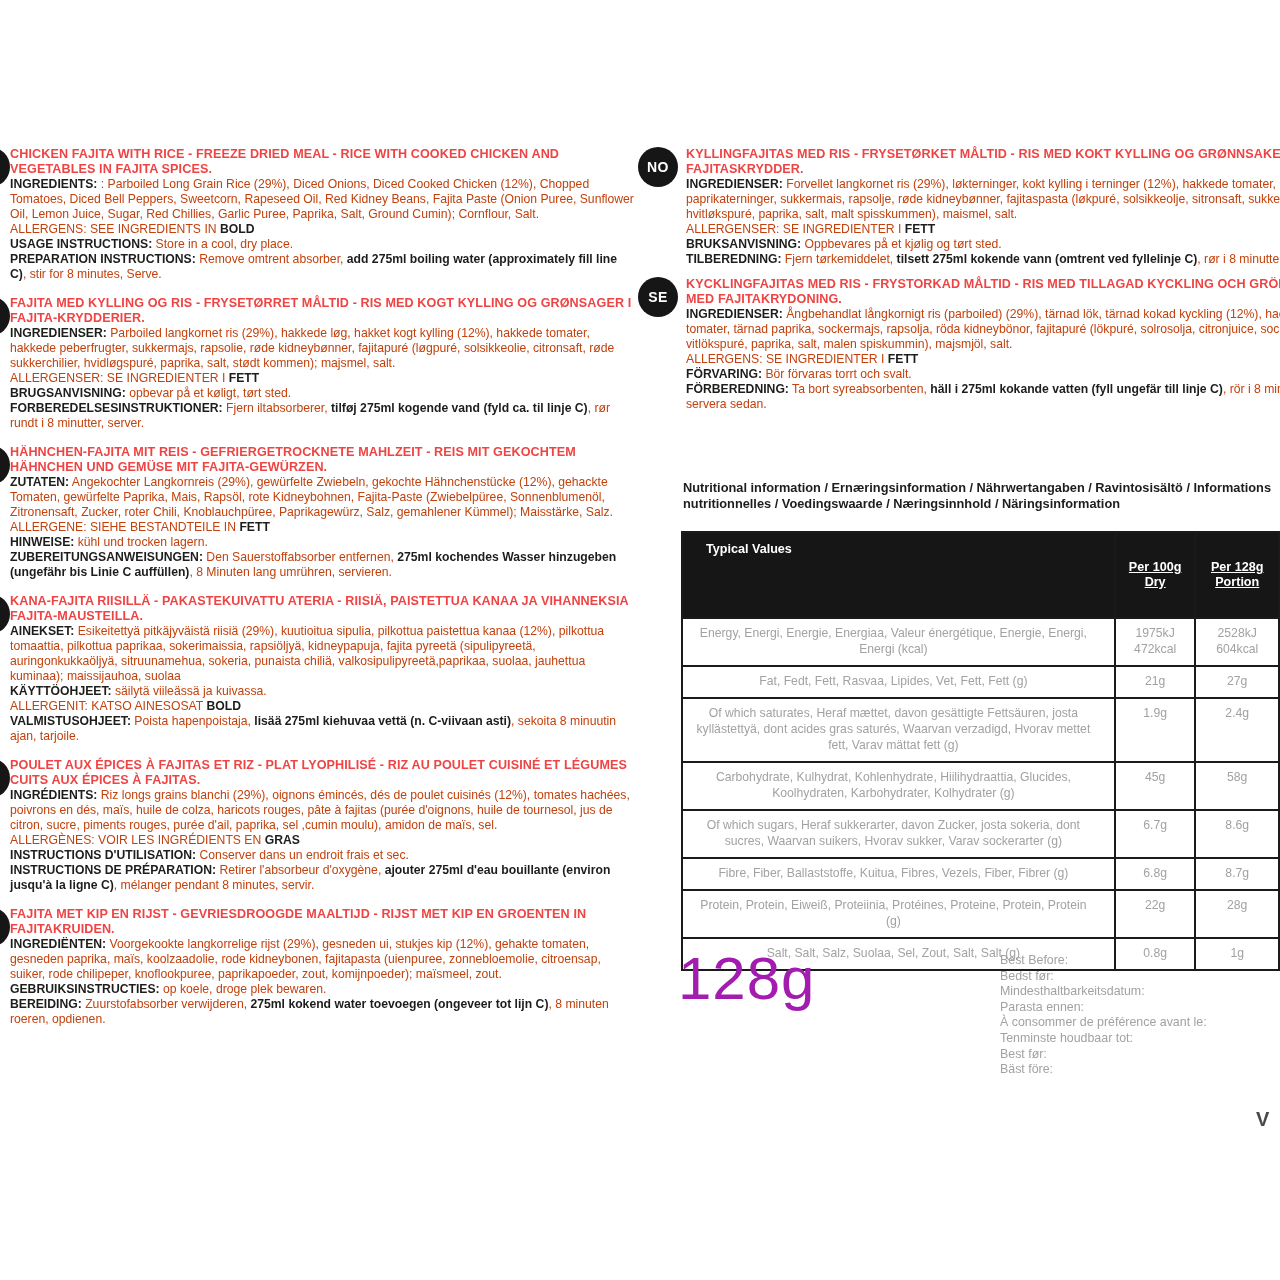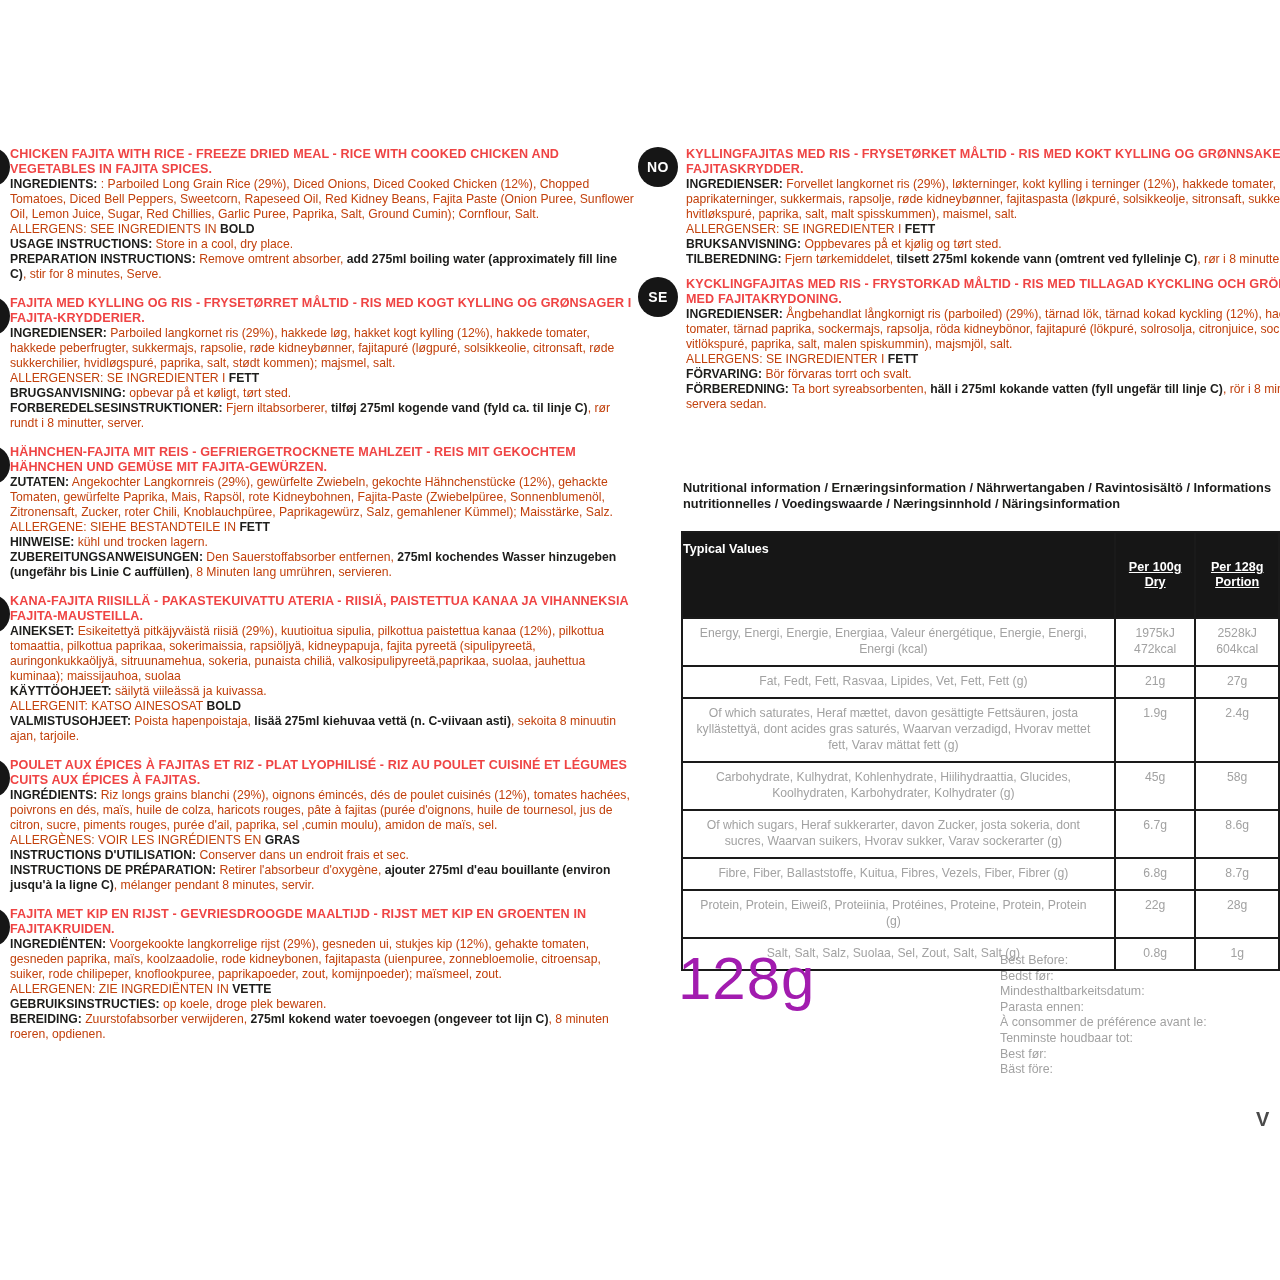--- a/index.html
+++ b/index.html
@@ -28,21 +28,21 @@
   #nutri-heading{position:absolute;left:683px;top:480px;width:604px;
                  font-weight:bold;color:#1d1d1b;font-size:12.8px;line-height:16px;}
 
   #nutri-table{position:absolute;left:681px;top:531px;border-collapse:collapse;
                border:2px solid #1a1a1a;table-layout:fixed;}
   #nutri-table th,#nutri-table td{border:2px solid #1a1a1a;vertical-align:top;}
   #nutri-table col.c-label{width:450px;}
   #nutri-table col.c-v1{width:82px;}
   #nutri-table col.c-v2{width:85px;}
   #nutri-table thead th{background:#161616;color:#ffffff;font-size:12.6px;line-height:15px;
-                        font-weight:bold;padding:9px 0;}
+                        font-weight:bold;padding:9px 23px;}
   #nutri-table thead th.h-label{text-align:left;}
   #nutri-table thead th.h-val{text-align:center;padding:27px 2px;text-decoration:underline;}
   #nutri-table td{color:#a2a2a2;font-size:12.2px;line-height:16px;padding:6px 20px 8px 10px;text-align:center;}
   #nutri-table td.val{text-align:center;padding:6px 6px;}
   .val-line{display:block;}
 
   #weight{position:absolute;left:678px;top:944px;font-size:60px;font-weight:normal;
           color:#a21caf;letter-spacing:1px;}
   #best-before{position:absolute;left:1000px;top:953px;font-size:12.4px;
                line-height:15.6px;color:#a2a2a2;}
@@ -92,21 +92,20 @@
         <div class="sec-title">POULET AUX ÉPICES À FAJITAS ET RIZ - PLAT LYOPHILISÉ - RIZ AU POULET CUISINÉ ET LÉGUMES CUITS AUX ÉPICES À FAJITAS.</div>
         <div class="para"><span class="seg-bold">INGRÉDIENTS:</span><span class="seg-gray"> Riz longs grains blanchi (29%), oignons émincés, dés de poulet cuisinés (12%), tomates hachées, poivrons en dés, maïs, huile de colza, haricots rouges, pâte à fajitas (purée d'oignons, huile de tournesol, jus de citron, sucre, piments rouges, purée d'ail, paprika, sel ,cumin moulu), amidon de maïs, sel.</span></div>
         <div class="para"><span class="seg-gray">ALLERGÈNES: VOIR LES INGRÉDIENTS EN </span><span class="seg-bold">GRAS</span></div>
         <div class="para"><span class="seg-bold">INSTRUCTIONS D'UTILISATION:</span><span class="seg-gray"> Conserver dans un endroit frais et sec.</span></div>
         <div class="para"><span class="seg-bold">INSTRUCTIONS DE PRÉPARATION:</span><span class="seg-gray"> Retirer l'absorbeur d'oxygène, </span><span class="seg-bold">ajouter 275ml d'eau bouillante (environ jusqu'à la ligne C)</span><span class="seg-gray">, mélanger pendant 8 minutes, servir.</span></div>
       </div>
       <div class="section">
         <div class="badge"></div>
         <div class="sec-title">FAJITA MET KIP EN RIJST - GEVRIESDROOGDE MAALTIJD - RIJST MET KIP EN GROENTEN IN FAJITAKRUIDEN.</div>
         <div class="para"><span class="seg-bold">INGREDIËNTEN:</span><span class="seg-gray"> Voorgekookte langkorrelige rijst (29%), gesneden ui, stukjes kip (12%), gehakte tomaten, gesneden paprika, maïs, koolzaadolie, rode kidneybonen, fajitapasta (uienpuree, zonnebloemolie, citroensap, suiker, rode chilipeper, knoflookpuree, paprikapoeder, zout, komijnpoeder); maïsmeel, zout.</span></div>
-        <div class="para"><span class="seg-gray">ALLERGENEN: ZIE INGREDIËNTEN IN </span><span class="seg-bold">VETTE</span></div>
         <div class="para"><span class="seg-bold">GEBRUIKSINSTRUCTIES:</span><span class="seg-gray"> op koele, droge plek bewaren.</span></div>
         <div class="para"><span class="seg-bold">BEREIDING:</span><span class="seg-gray"> Zuurstofabsorber verwijderen, </span><span class="seg-bold">275ml kokend water toevoegen (ongeveer tot lijn C)</span><span class="seg-gray">, 8 minuten roeren, opdienen.</span></div>
       </div>
     </div>
   <div id="col-right" class="col">
       <div class="section">
         <div class="badge">NO</div>
         <div class="sec-title">KYLLINGFAJITAS MED RIS - FRYSETØRKET MÅLTID - RIS MED KOKT KYLLING OG GRØNNSAKER I FAJITASKRYDDER.</div>
         <div class="para"><span class="seg-bold">INGREDIENSER:</span><span class="seg-gray"> Forvellet langkornet ris (29%), løkterninger, kokt kylling i terninger (12%), hakkede tomater, paprikaterninger, sukkermais, rapsolje, røde kidneybønner, fajitaspasta (løkpuré, solsikkeolje, sitronsaft, sukker, rød chili, hvitløkspuré, paprika, salt, malt spisskummen), maismel, salt.</span></div>
         <div class="para"><span class="seg-gray">ALLERGENSER: SE INGREDIENTER I </span><span class="seg-bold">FETT</span></div>

